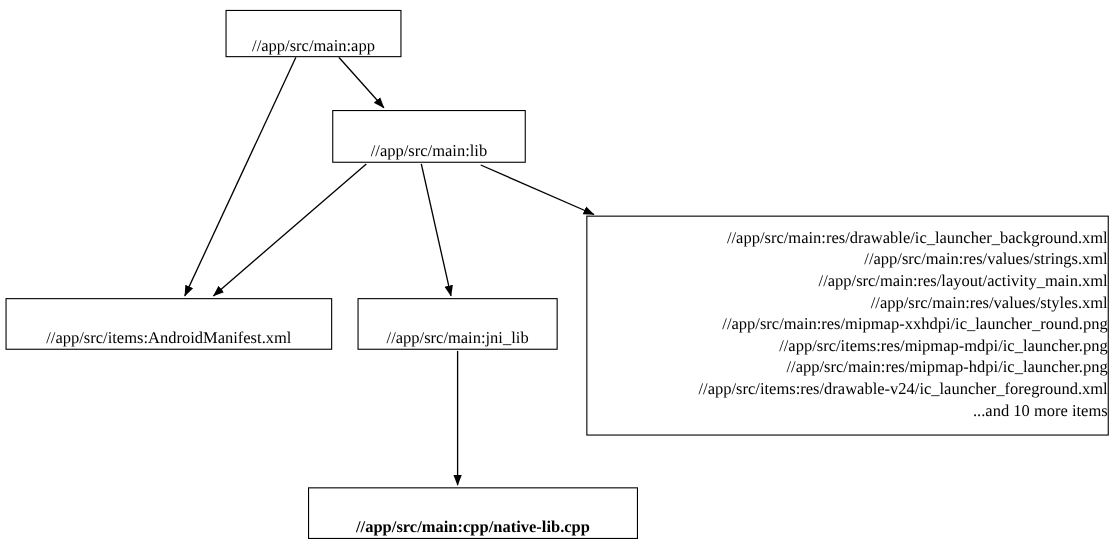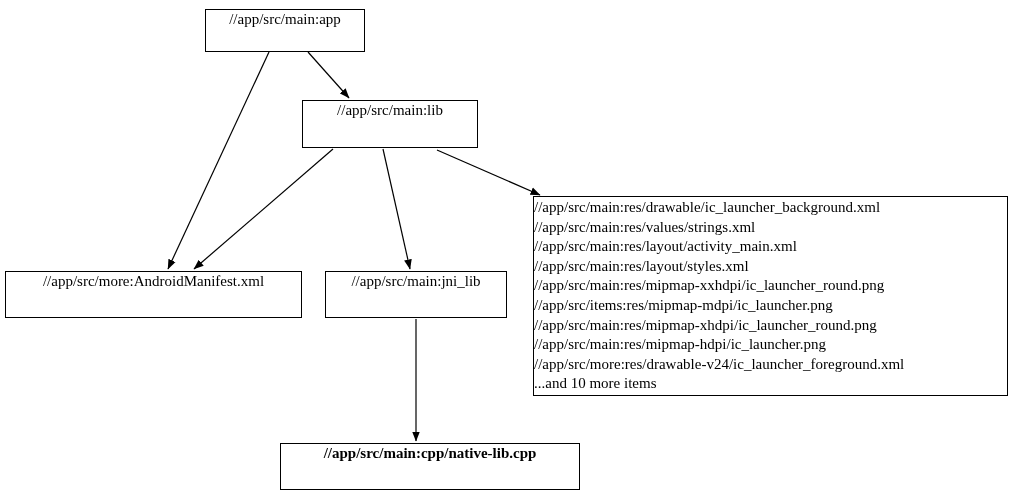--- a/index.html
+++ b/index.html
@@ -22,21 +22,21 @@
     top: 0;
     width: 1018px;
     height: 496px;
     pointer-events: none;
   }
   .node {
     position: absolute;
     border: 1px solid #000000;
     background: #ffffff;
     display: flex;
-    align-items: flex-start;
+    align-items: flex-end;
     justify-content: center;
     font-size: 15px;
     line-height: 1.2;
     white-space: nowrap;
     box-sizing: border-box;
   }
   #node-app      { left: 205px; top:   9px; width: 160px; height: 43px; }
   #node-lib      { left: 302px; top: 100px; width: 176px; height: 48px; }
   #node-manifest { left:   5px; top: 271px; width: 297px; height: 47px; }
   #node-jni-lib  { left: 325px; top: 271px; width: 182px; height: 47px; }
@@ -77,37 +77,36 @@
 
   <div class="node" id="node-app">
     <span>//app/src/main:app</span>
   </div>
 
   <div class="node" id="node-lib">
     <span>//app/src/main:lib</span>
   </div>
 
   <div class="node" id="node-manifest">
-    <span>//app/src/more:AndroidManifest.xml</span>
+    <span>//app/src/items:AndroidManifest.xml</span>
   </div>
 
   <div class="node" id="node-jni-lib">
     <span>//app/src/main:jni_lib</span>
   </div>
 
   <div class="node" id="node-res">
     <span class="res-line">//app/src/main:res/drawable/ic_launcher_background.xml</span>
     <span class="res-line">//app/src/main:res/values/strings.xml</span>
     <span class="res-line">//app/src/main:res/layout/activity_main.xml</span>
-    <span class="res-line">//app/src/main:res/layout/styles.xml</span>
+    <span class="res-line">//app/src/main:res/values/styles.xml</span>
     <span class="res-line">//app/src/main:res/mipmap-xxhdpi/ic_launcher_round.png</span>
     <span class="res-line">//app/src/items:res/mipmap-mdpi/ic_launcher.png</span>
-    <span class="res-line">//app/src/main:res/mipmap-xhdpi/ic_launcher_round.png</span>
     <span class="res-line">//app/src/main:res/mipmap-hdpi/ic_launcher.png</span>
-    <span class="res-line">//app/src/more:res/drawable-v24/ic_launcher_foreground.xml</span>
+    <span class="res-line">//app/src/items:res/drawable-v24/ic_launcher_foreground.xml</span>
     <span class="res-line">...and 10 more items</span>
   </div>
 
   <div class="node" id="node-native">
     <span>//app/src/main:cpp/native-lib.cpp</span>
   </div>
 
 </div>
 
 </body></html>

